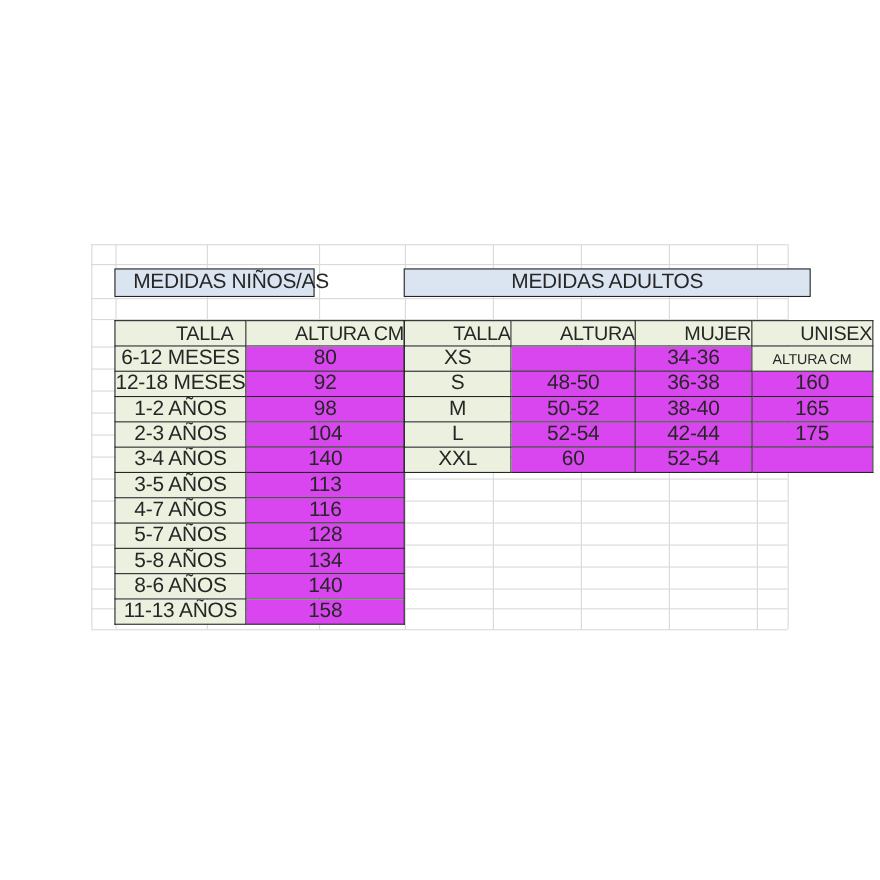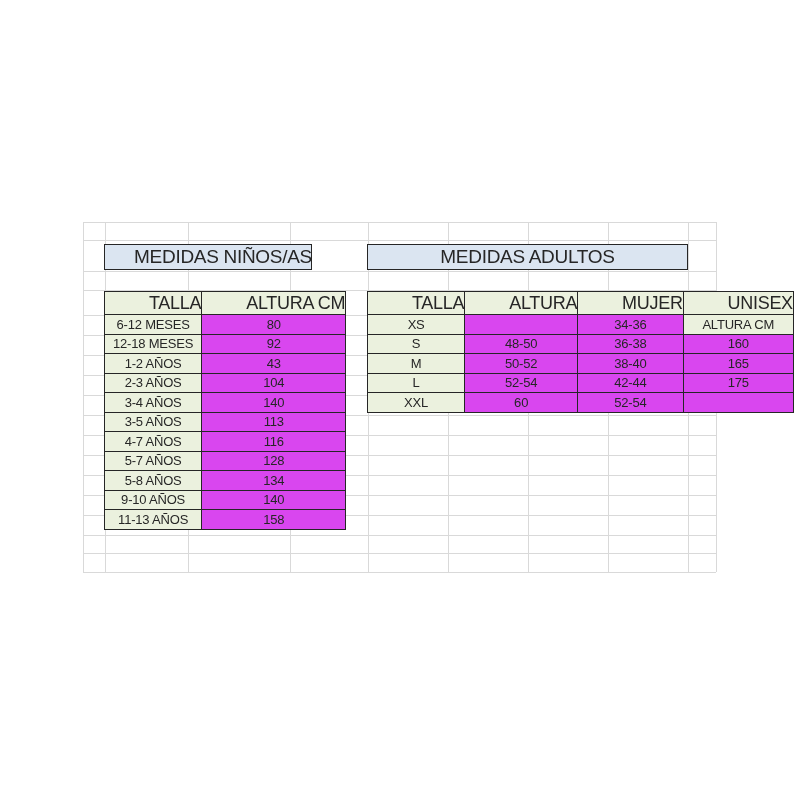--- a/index.html
+++ b/index.html
@@ -27,22 +27,22 @@
     box-sizing: border-box;
     background: var(--title-fill, #dbe5f1);
     border: 1.5px solid var(--border, #262626);
     display: flex;
     align-items: center;
     justify-content: center;
     font-size: 19px;
     letter-spacing: -0.3px;
     white-space: nowrap;
   }
-  #ninos-title  { left: 104px; top: 244px; width: 208px; height: 26px; padding-left: 30px; }
-  #adults-title { left: 367px; top: 244px; width: 321px; height: 26px; }
+  #ninos-title  { left: 104px; top: 244px; width: 182px; height: 26px; padding-left: 30px; }
+  #adults-title { left: 367px; top: 244px; width: 370px; height: 26px; }
 
   
   table.size-table {
     position: absolute;
     z-index: 3;
     border-collapse: collapse;
     table-layout: fixed;
     border: 1.5px solid var(--border, #262626);
   }
   #ninos-table  { left: 104px; top: 291px; }
@@ -61,21 +61,21 @@
   }
   .size-table th {
     height: 22px;
     font-size: 18px;
     letter-spacing: -0.3px;
     background: var(--header-fill, #ebf1de);
     padding-left: 44px;
   }
   .size-table td {
     height: 18.5px;
-    font-size: 13px;
+    font-size: 19px;
     letter-spacing: -0.2px;
   }
   
   .size-table td:first-child { background: var(--header-fill, #ebf1de); }
   
   #adults-table tbody tr:nth-child(1) td:nth-child(4) {
     background: var(--header-fill, #ebf1de);
     font-size: 13px;
   }
 
@@ -141,21 +141,21 @@
         <tr>
           <td>6-12 MESES</td>
           <td>80</td>
         </tr>
         <tr>
           <td>12-18 MESES</td>
           <td>92</td>
         </tr>
         <tr>
           <td>1-2 AÑOS</td>
-          <td>43</td>
+          <td>98</td>
         </tr>
         <tr>
           <td>2-3 AÑOS</td>
           <td>104</td>
         </tr>
         <tr>
           <td>3-4 AÑOS</td>
           <td>140</td>
         </tr>
         <tr>
@@ -168,21 +168,21 @@
         </tr>
         <tr>
           <td>5-7 AÑOS</td>
           <td>128</td>
         </tr>
         <tr>
           <td>5-8 AÑOS</td>
           <td>134</td>
         </tr>
         <tr>
-          <td>9-10 AÑOS</td>
+          <td>8-6 AÑOS</td>
           <td>140</td>
         </tr>
         <tr>
           <td>11-13 AÑOS</td>
           <td>158</td>
         </tr>
       </tbody>
     </table>
 
   <table class="size-table" id="adults-table">

